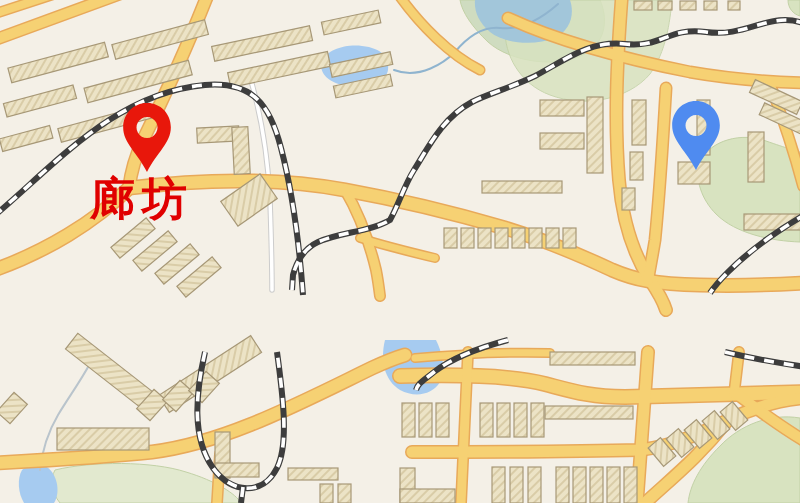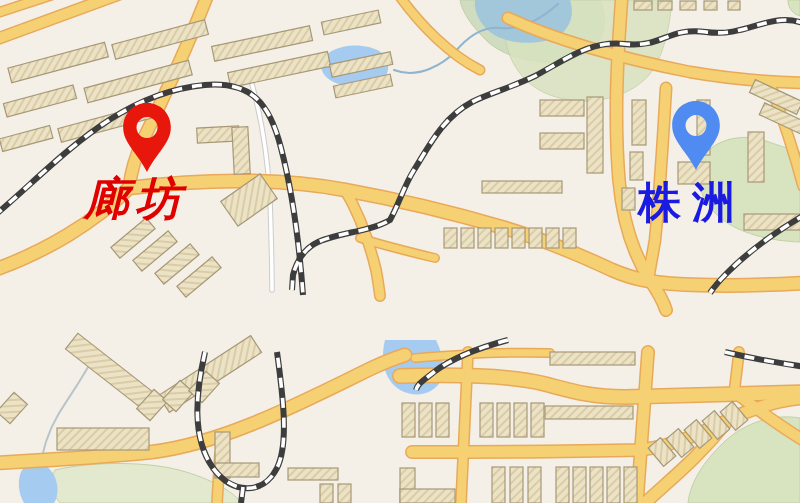--- a/index.html
+++ b/index.html
@@ -10,21 +10,21 @@
   }
   .map-bg{position:absolute;left:0;top:0;width:800px;height:503px;display:block;}
   .pin{position:absolute;}
   .pin svg{display:block;width:100%;height:100%;}
   .pin-origin{left:118px;top:101px;width:58px;height:72px;color:var(--origin_pin,#e8170b);}
   .pin-dest{left:667px;top:99px;width:58px;height:72px;color:var(--dest_pin,#4f8bf0);}
   .map-label{
     position:absolute;font-weight:bold;line-height:1;white-space:nowrap;
     font-family:"Liberation Serif","DejaVu Serif",serif;
   }
-  .label-origin{left:84px;top:177px;font-size:45px;letter-spacing:7px;color:var(--origin_text,#e00000);font-style:italic;}
+  .label-origin{left:90px;top:177px;font-size:45px;letter-spacing:7px;color:var(--origin_text,#e00000);}
   .label-dest{left:638px;top:181px;font-size:43px;letter-spacing:11px;color:var(--dest_text,#1a1ae0);}
   .banner{
     position:absolute;left:0;top:287px;width:800px;height:65px;
     background:var(--banner_bg,rgba(86,86,208,0.85));
     display:flex;align-items:center;box-sizing:border-box;padding-left:28px;
   }
   .banner span{
     color:var(--banner_text,#ffffff);font-size:23px;font-weight:600;
     letter-spacing:0.5px;white-space:nowrap;
   }
@@ -231,16 +231,15 @@
     </svg>
   </div>
   <div class="map-label label-origin">廊坊</div>
 
   <div class="pin pin-dest" title="">
     <svg viewBox="0 0 58 74" xmlns="http://www.w3.org/2000/svg">
       <path fill="currentColor" fill-rule="evenodd" d="M29,2 C15,2 4.5,13 4.5,27 C4.5,43.5 19,53 29,73 C39,53 53.5,43.5 53.5,27 C53.5,13 43,2 29,2 Z
            M29,16.5 a10.8,10.8 0 1 0 0.02,0 Z"></path>
     </svg>
   </div>
-  <div class="map-label label-dest">株洲</div>
 
 
 </div>
 
 </body></html>

